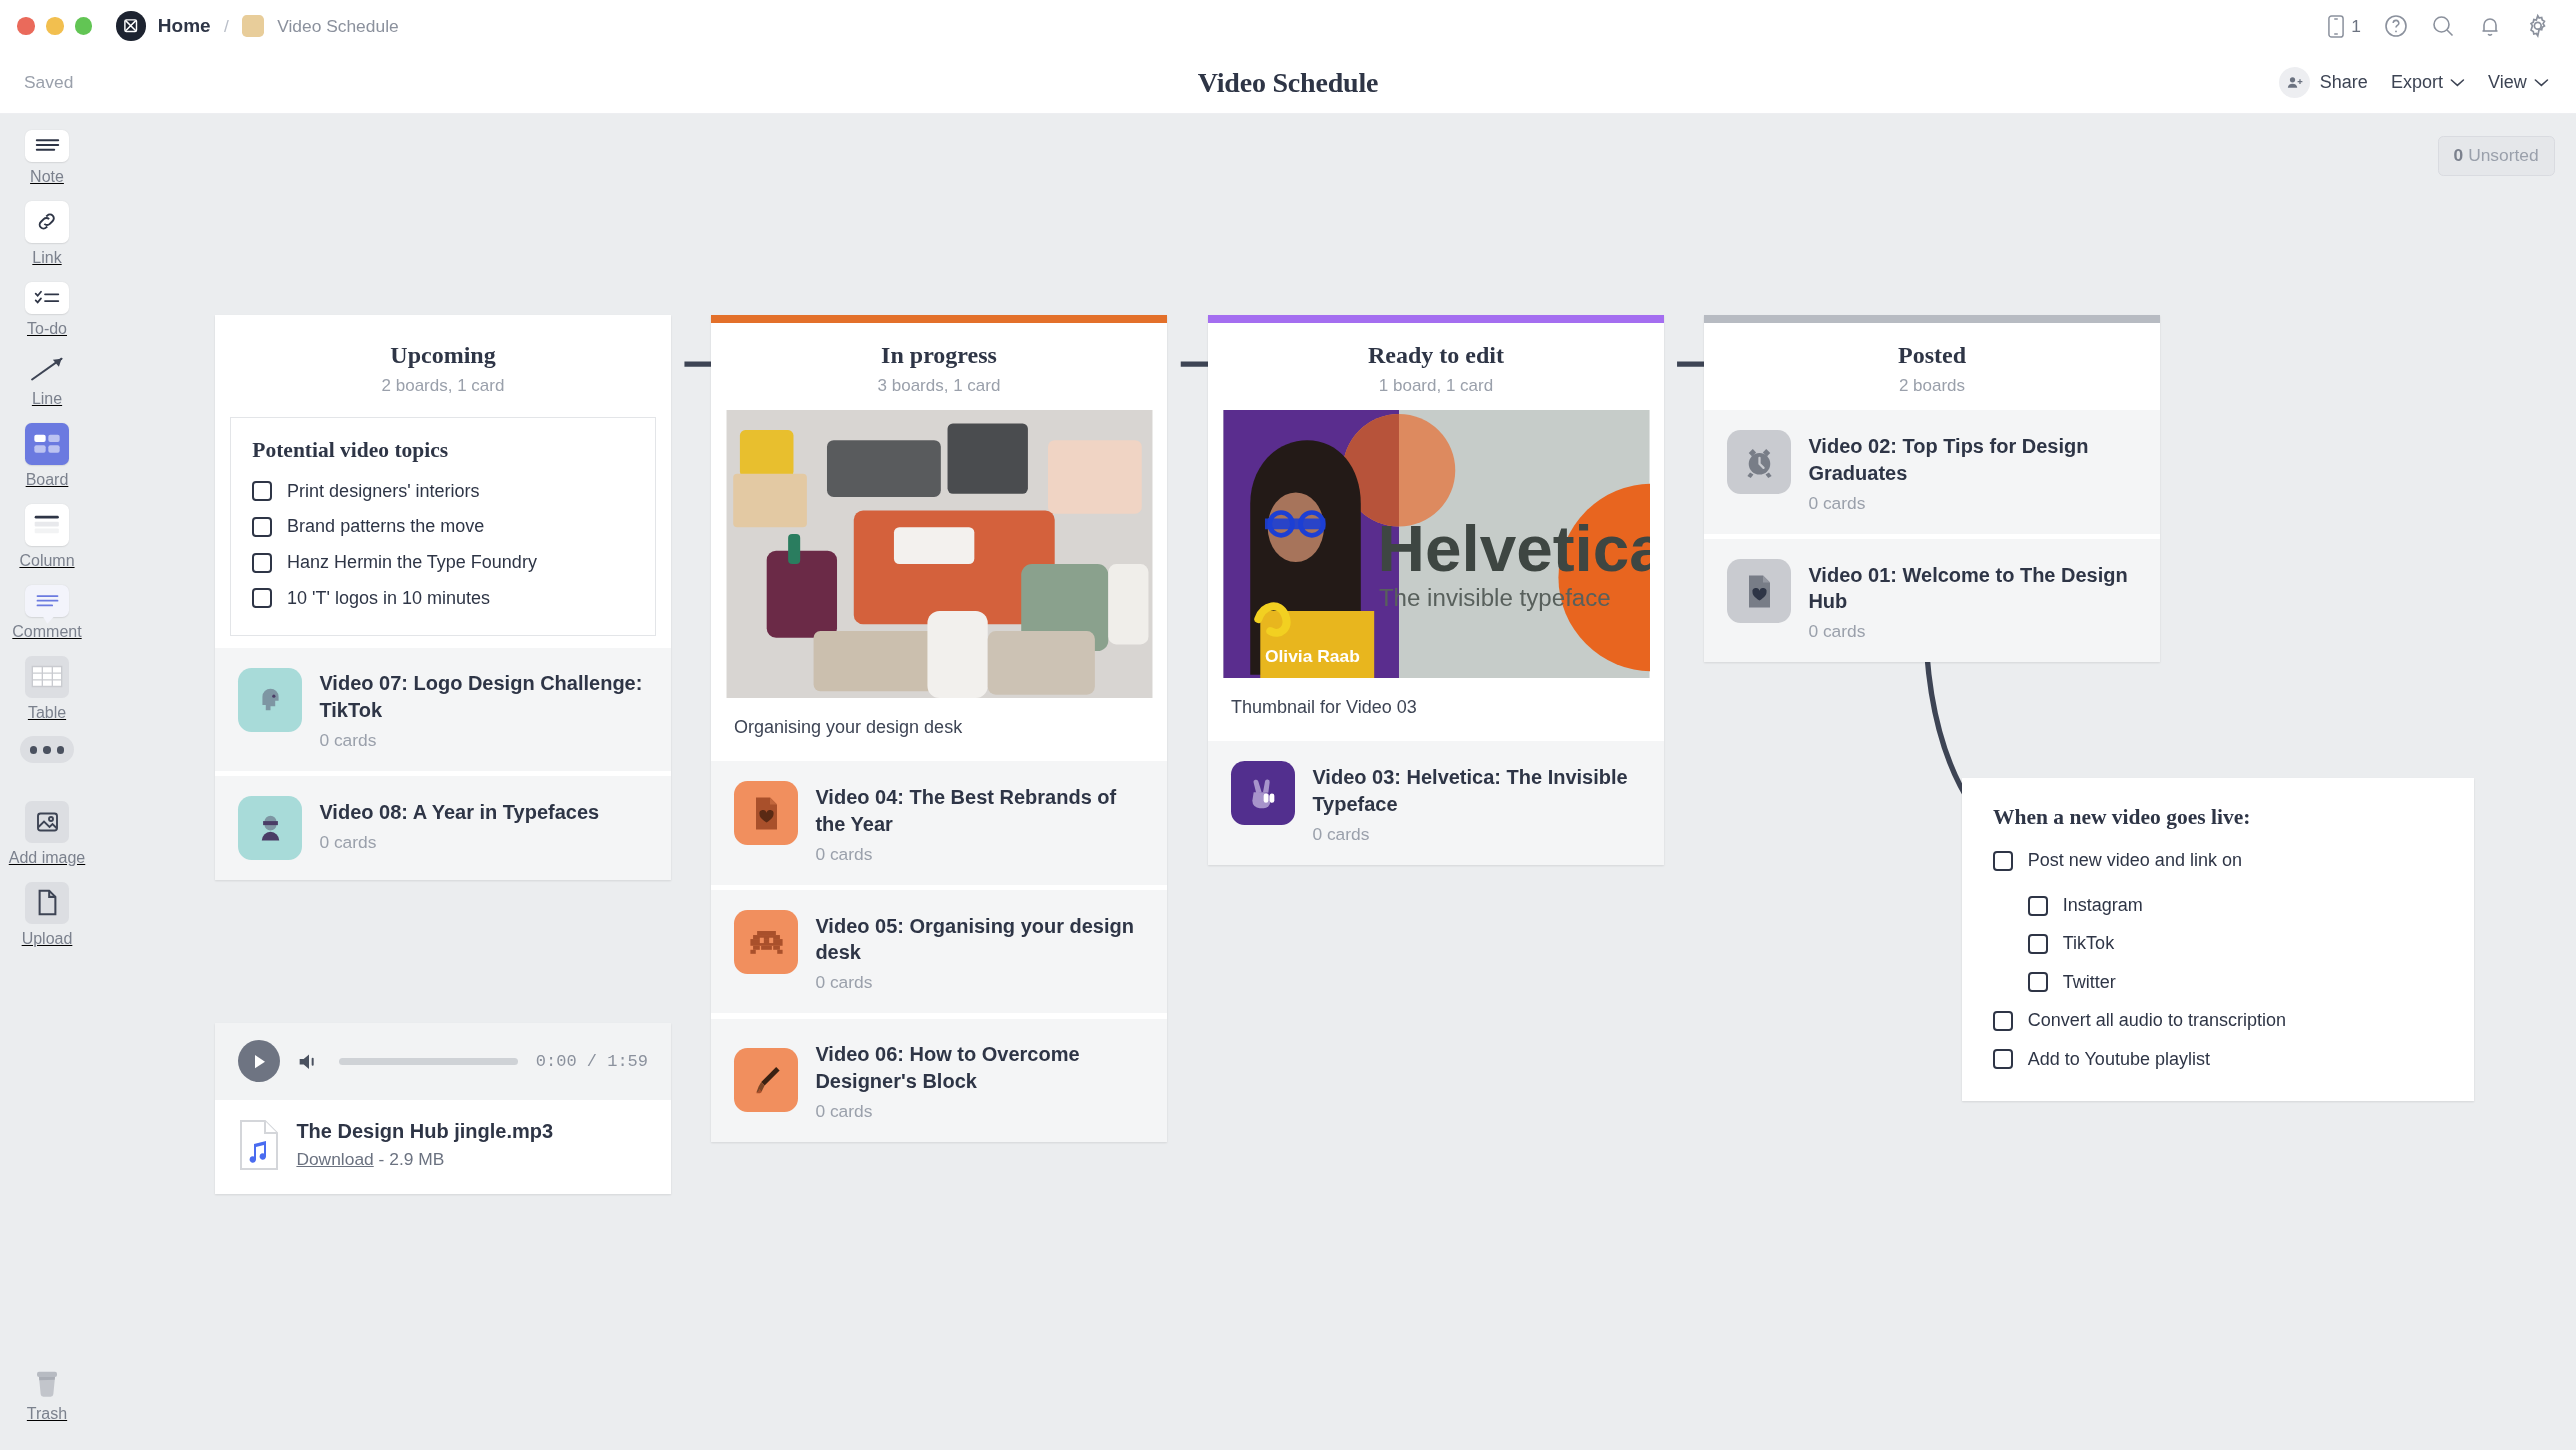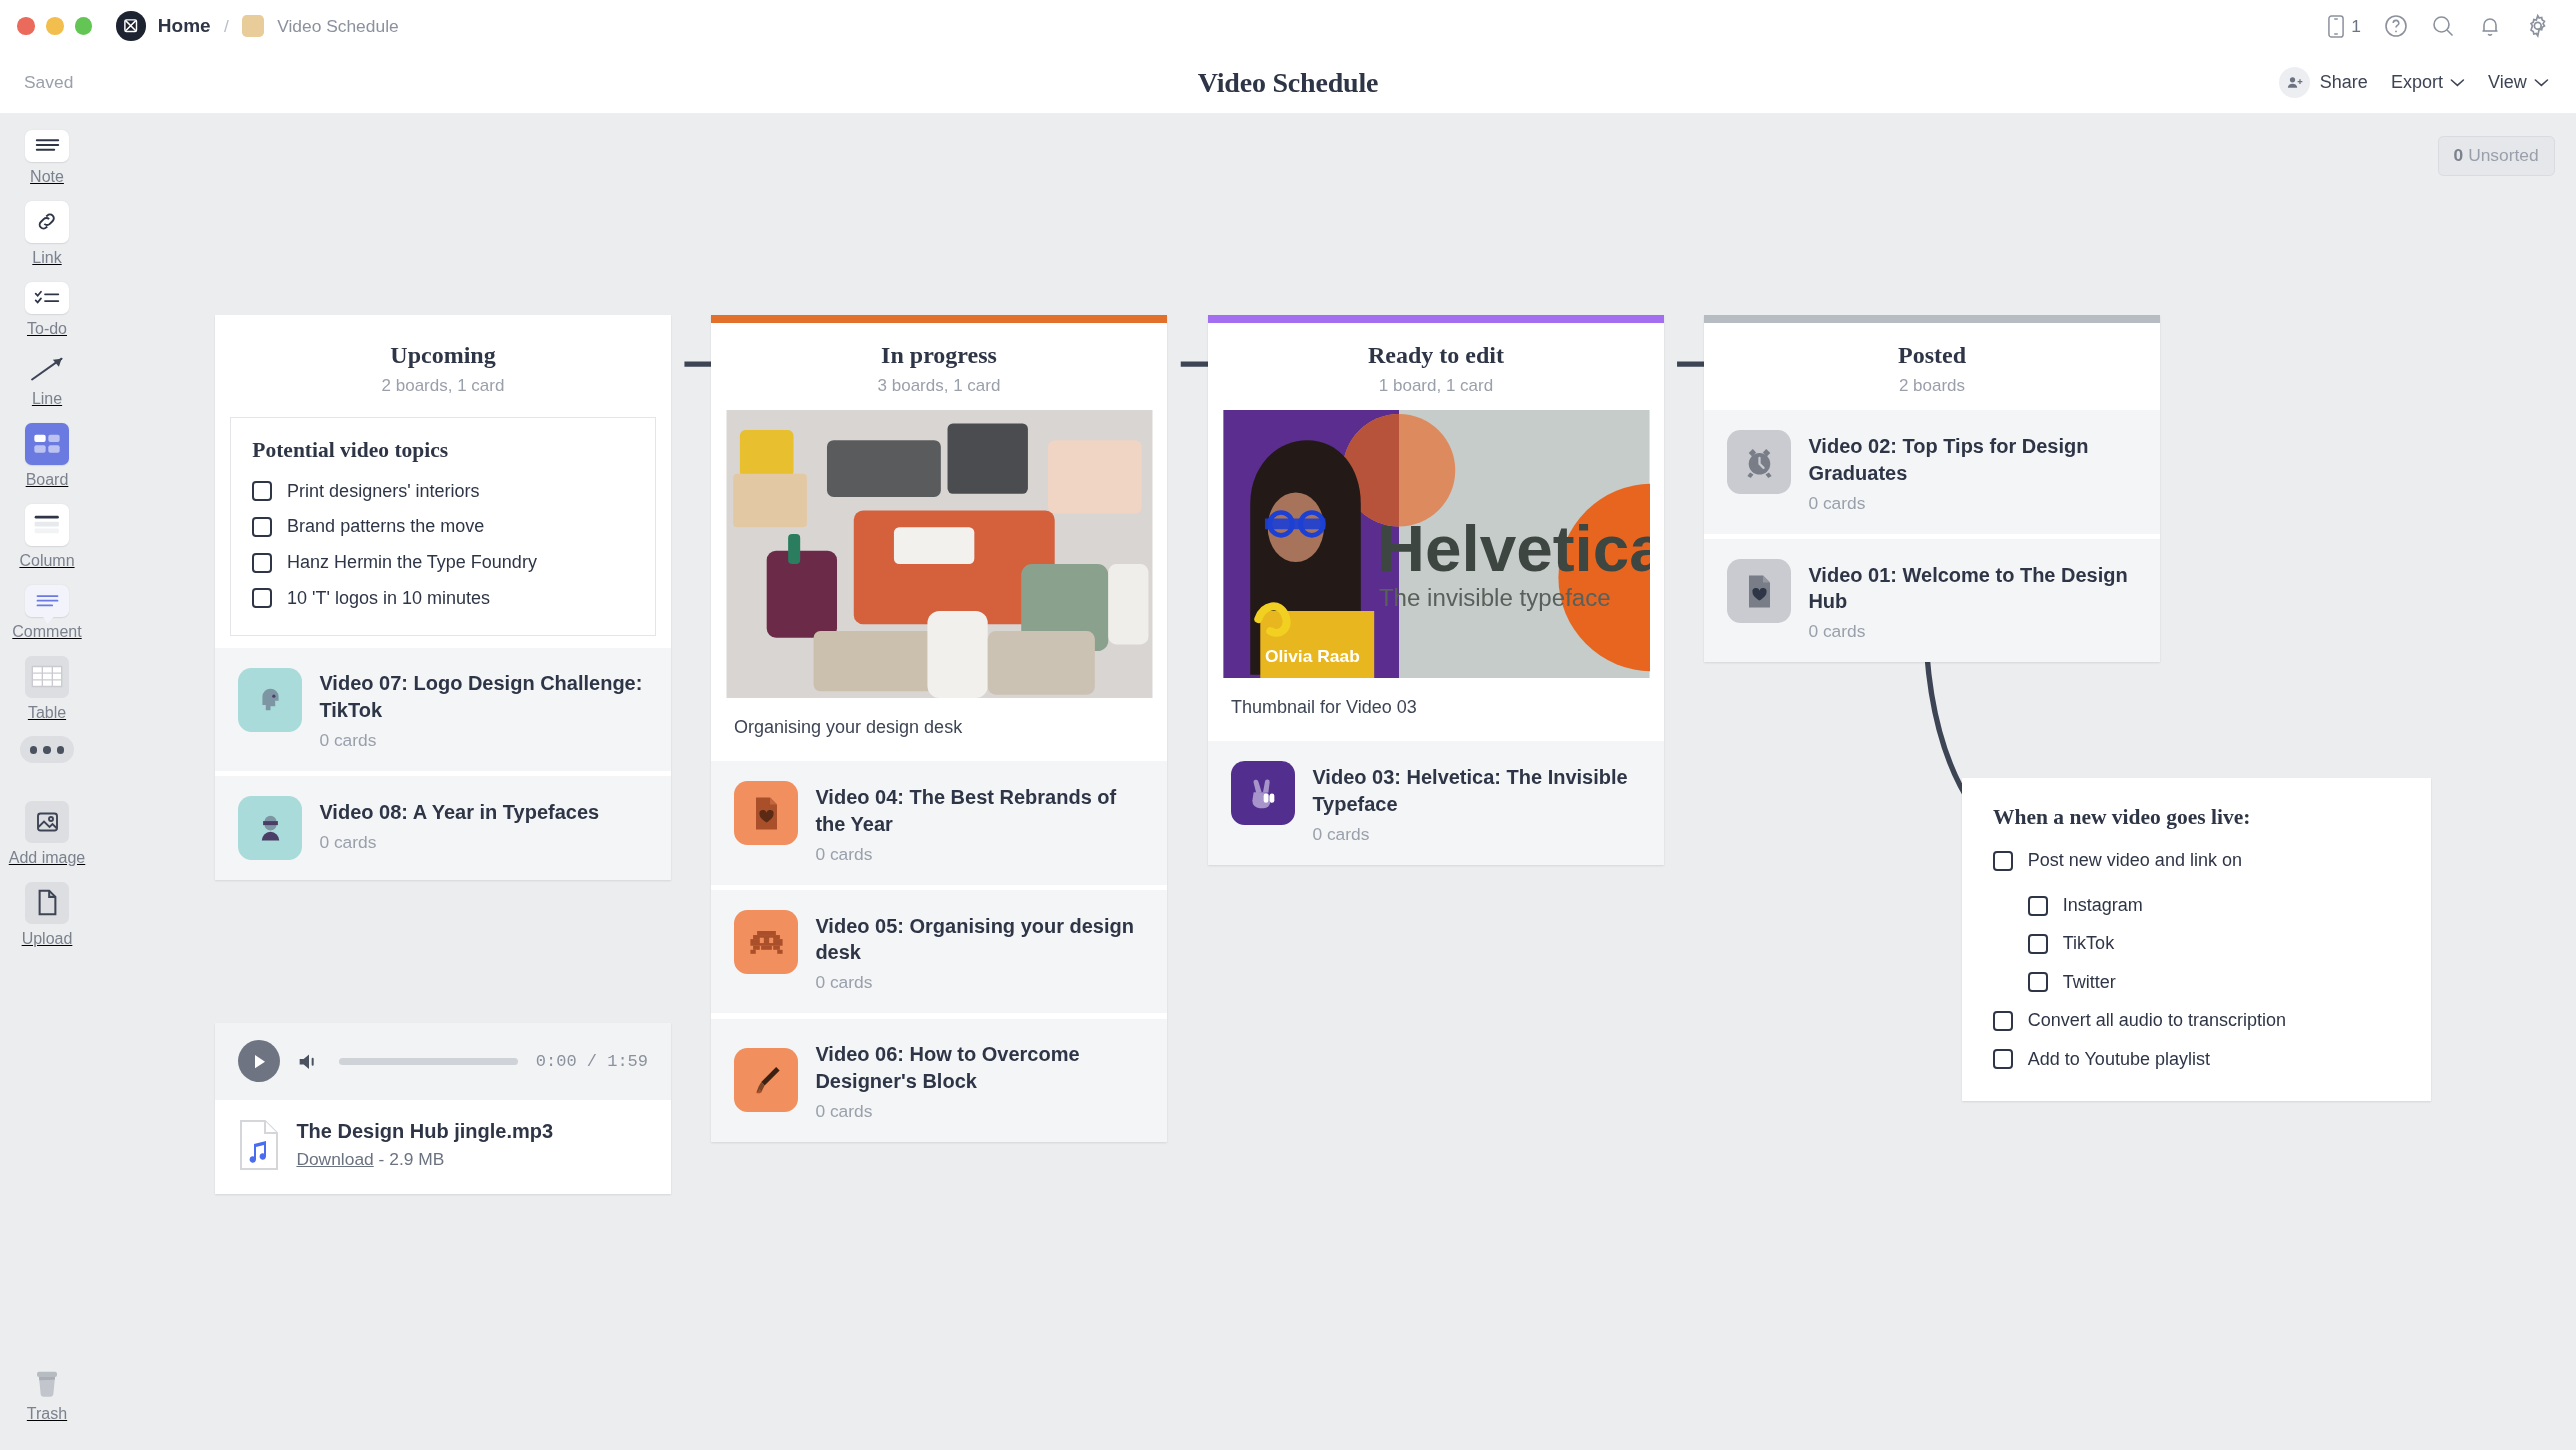--- a/index.html
+++ b/index.html
@@ -670,21 +670,21 @@
             <path d="M20 38c-7-5-10-8-10-12a5 5 0 0110-2 5 5 0 0110 2c0 4-3 7-10 12z" fill="#2e3546"></path>
           </svg>
         </div>
         <div class="tile-body">
           <div class="tile-title">Video 01: Welcome to The Design Hub</div>
           <div class="tile-sub">0 cards</div>
         </div>
       </div>
     </div>
 
-    <div class="note-panel" style="left:1868px; top:664px; width:469px;">
+    <div class="note-panel" style="left:1868px; top:664px; width:512px;">
       <div class="note-h" style="margin-bottom:20px;">When a new video goes live:</div>
 
       <div class="chk-row" style="margin-bottom:24px;">
         <span class="chk"></span>
         <span class="chk-lbl">Post new video and link on</span>
       </div>
       <div class="chk-row" style="margin-bottom:17.4px;margin-left:35px;">
         <span class="chk"></span>
         <span class="chk-lbl">Instagram</span>
       </div>

